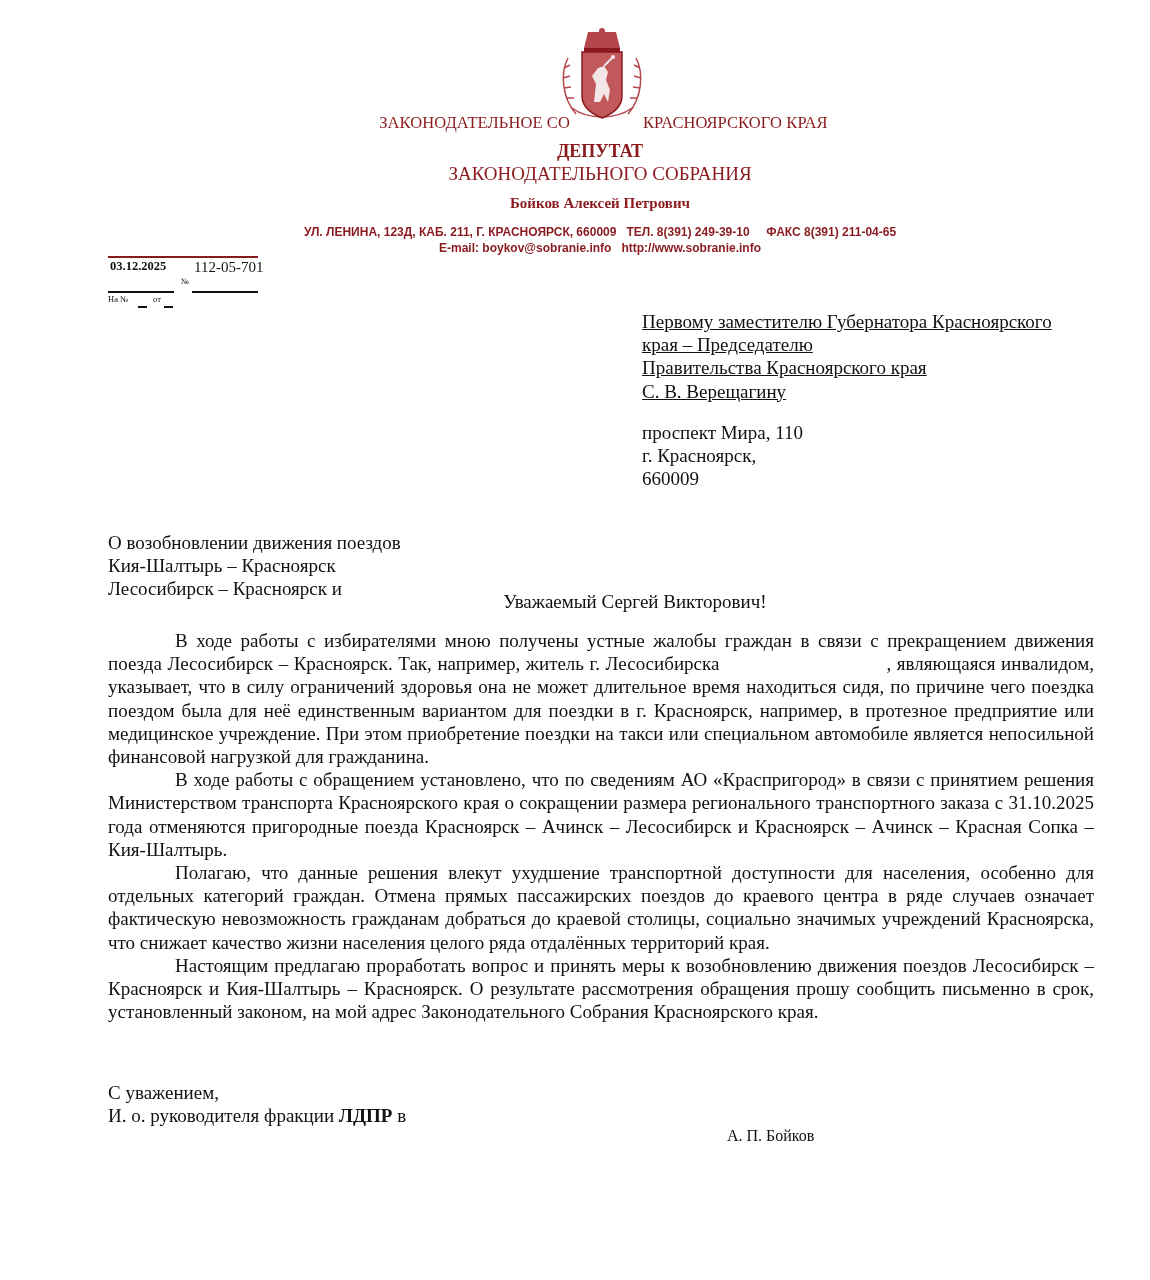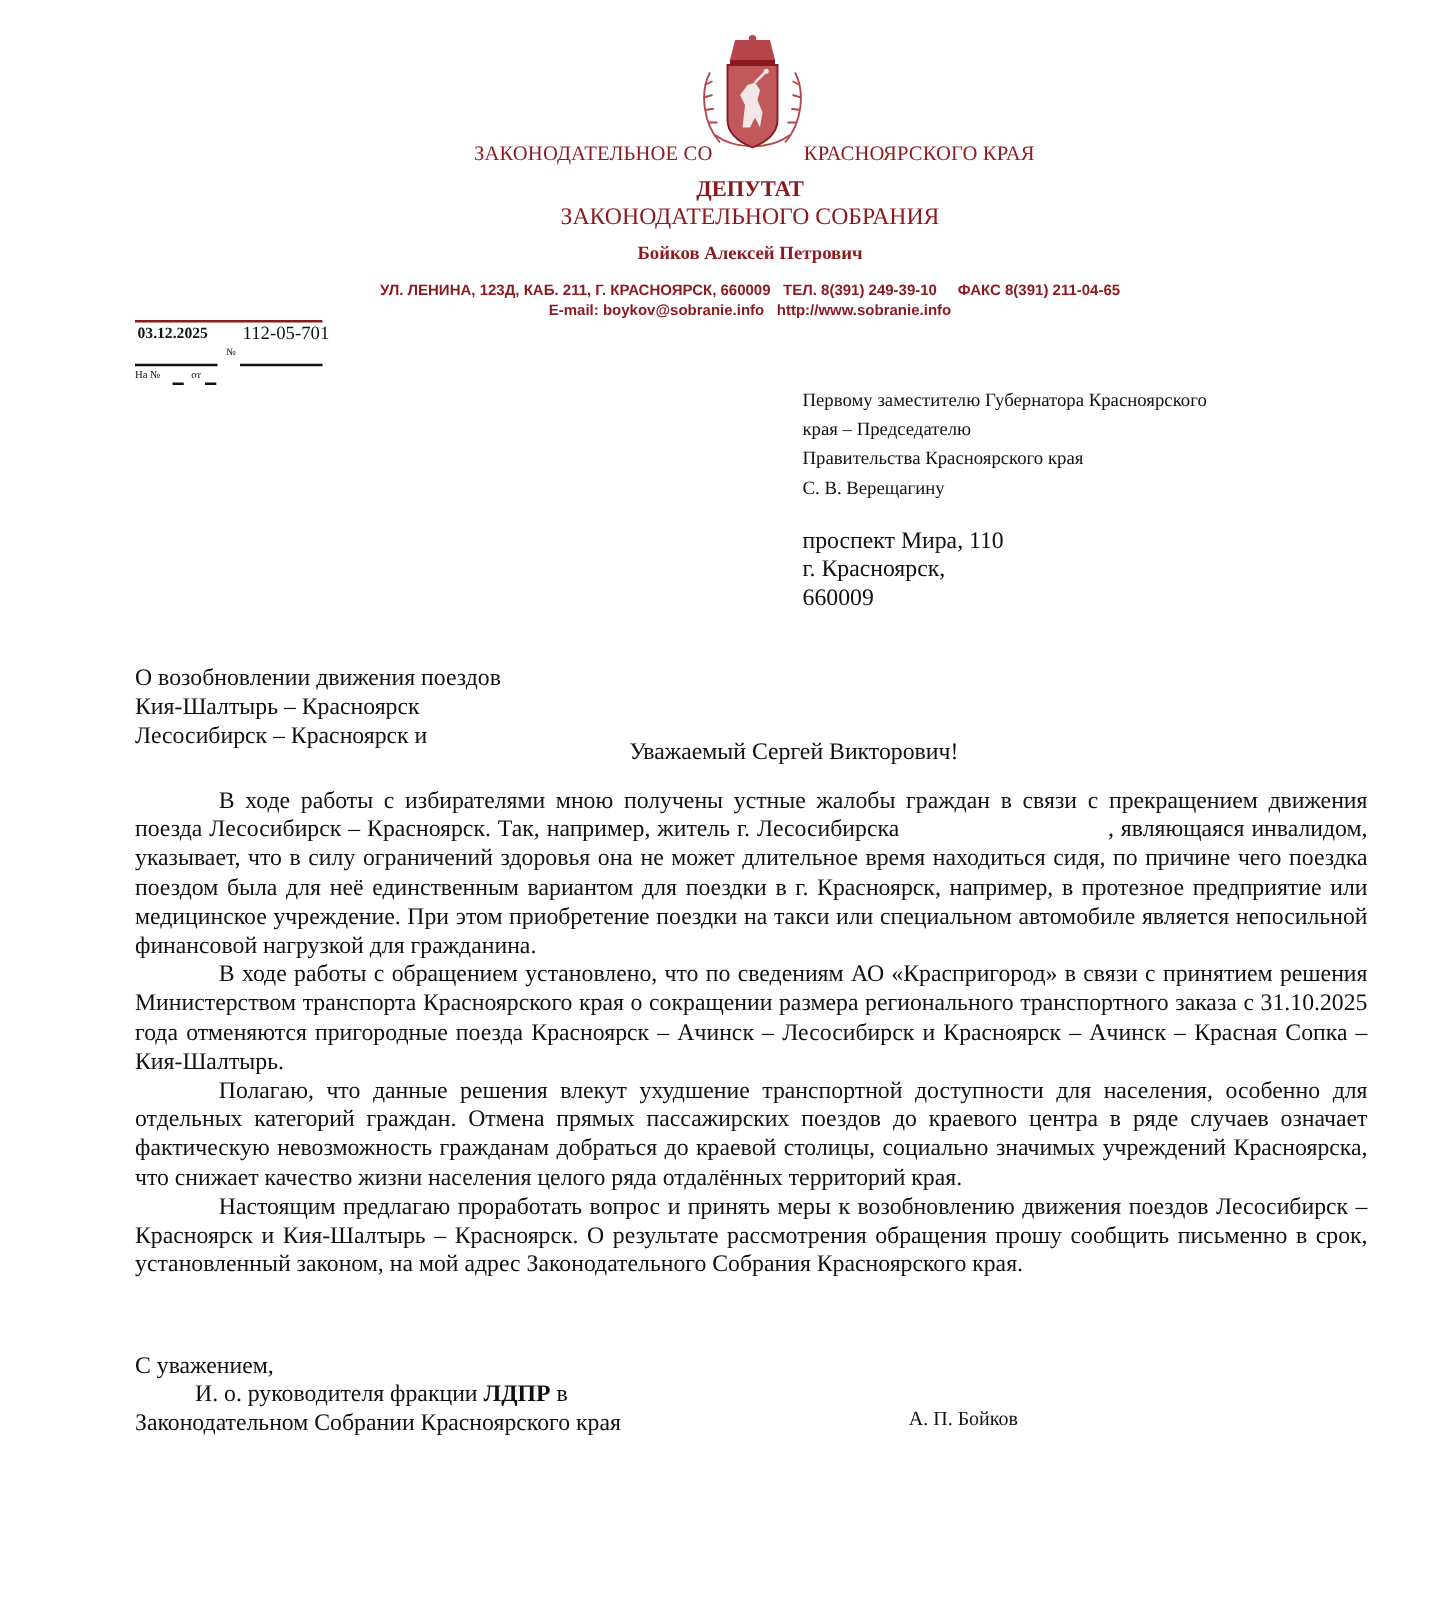--- a/index.html
+++ b/index.html
@@ -17,21 +17,21 @@
   .regline { left:108px; top:256px; width:150px; height:2px; background:#8b1a1f; }
   .reg-date { left:110px; top:259px; font-size:12.5px;font-weight:bold; }
   .reg-num { left:194px; top:259px; font-size:15px; }
   .reg-no-sign { left:181px; top:277px; font-size:8px; }
   .line-a { left:108px; top:291px; width:66px; height:2px; background:#111; }
   .line-b { left:192px; top:291px; width:66px; height:2px; background:#111; }
   .na-label { left:108px; top:294px; font-size:8.5px; }
   .ot-label { left:153px; top:294px; font-size:8.5px; }
   .dash-a { left:138px; top:306px; width:9px; height:2px; background:#111; }
   .dash-b { left:164px; top:306px; width:9px; height:2px; background:#111; }
-  .addressee { left:642px; top:310px; font-size:15px; line-height:23.2px; }
+  .addressee { left:642px; top:310px; font-size:19px; line-height:23.2px;text-decoration:underline; }
   .addr { left:642px; top:421px; font-size:19px; line-height:23.2px; }
   .subject { left:108px; top:491px; font-size:19px; line-height:23.2px;margin-top:40px; }
   .greeting { left:0; width:1270px; top:591px; text-align:center; font-size:19px; }
   .body { left:108px; top:629px; width:986px; font-size:19px; line-height:23.2px; text-align:justify; }
   .body p { margin:0; text-indent:67px; }
   .closing { left:108px; top:1081px; font-size:19px; line-height:23.2px; }
   .sign { left:727px; top:1127px; font-size:16px; }
   .line { display:block; white-space:nowrap; }
 </style>
 </head>
@@ -99,16 +99,15 @@
 
 <div class="abs body">
   <p style="white-space:pre-wrap;">В ходе работы с избирателями мною получены устные жалобы граждан в связи с прекращением движения поезда Лесосибирск – Красноярск. Так, например, житель г. Лесосибирска                              , являющаяся инвалидом, указывает, что в силу ограничений здоровья она не может длительное время находиться сидя, по причине чего поездка поездом была для неё единственным вариантом для поездки в г. Красноярск, например, в протезное предприятие или медицинское учреждение. При этом приобретение поездки на такси или специальном автомобиле является непосильной финансовой нагрузкой для гражданина.</p>
   <p>В ходе работы с обращением установлено, что по сведениям АО «Краспригород» в связи с принятием решения Министерством транспорта Красноярского края о сокращении размера регионального транспортного заказа с 31.10.2025 года отменяются пригородные поезда Красноярск – Ачинск – Лесосибирск и Красноярск – Ачинск – Красная Сопка – Кия-Шалтырь.</p>
   <p>Полагаю, что данные решения влекут ухудшение транспортной доступности для населения, особенно для отдельных категорий граждан. Отмена прямых пассажирских поездов до краевого центра в ряде случаев означает фактическую невозможность гражданам добраться до краевой столицы, социально значимых учреждений Красноярска, что снижает качество жизни населения целого ряда отдалённых территорий края.</p>
   <p>Настоящим предлагаю проработать вопрос и принять меры к возобновлению движения поездов Лесосибирск – Красноярск и Кия-Шалтырь – Красноярск. О результате рассмотрения обращения прошу сообщить письменно в срок, установленный законом, на мой адрес Законодательного Собрания Красноярского края.</p>
 </div>
 
 <div class="abs closing">
   <span class="line">С уважением,</span>
-  <span class="line"><span style="white-space:pre;margin-left:48px;">И. о. руководителя фракции </span><b>ЛДПР</b><span style="white-space:pre;"> в</span></span>
-  <span class="line">Законодательном Собрании Красноярского края</span>
+  <span class="line"><span style="white-space:pre;">И. о. руководителя фракции </span><b>ЛДПР</b><span style="white-space:pre;"> в</span></span>
 </div>
 <div class="abs sign">А. П. Бойков</div>
 
 </body></html>

